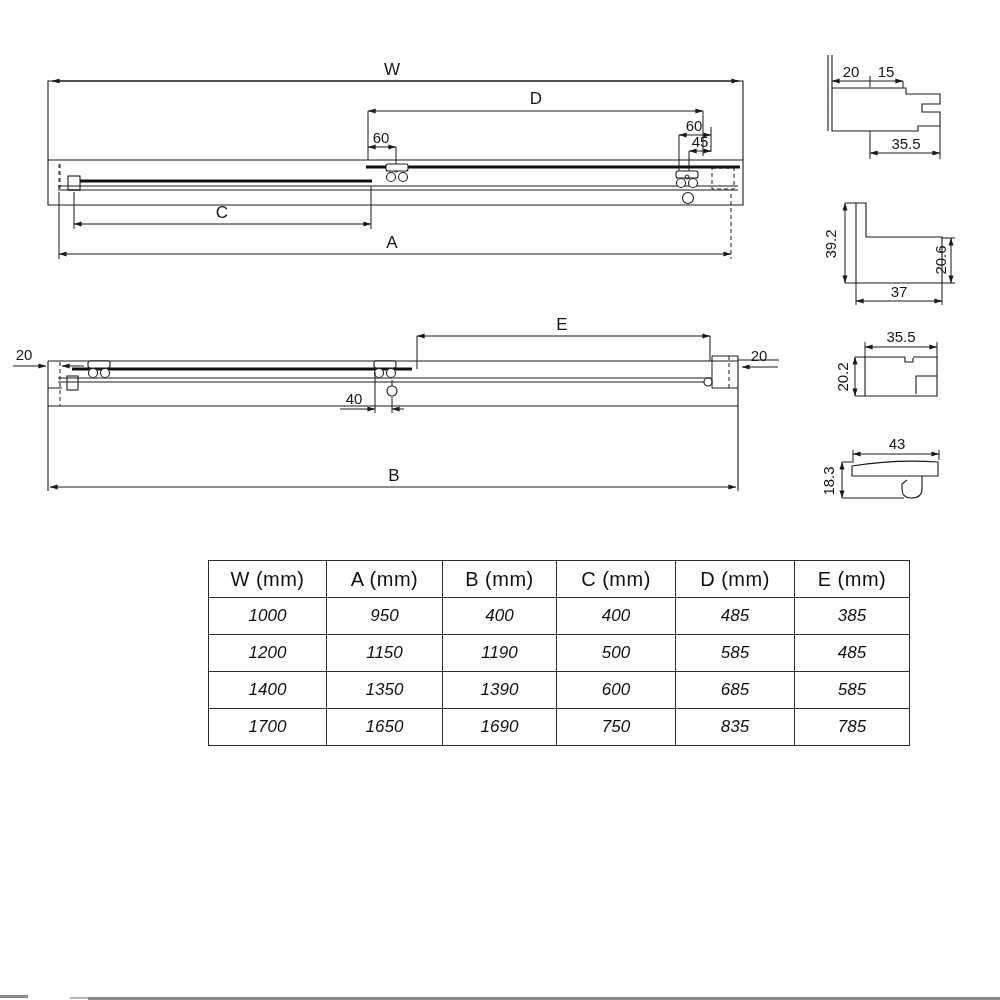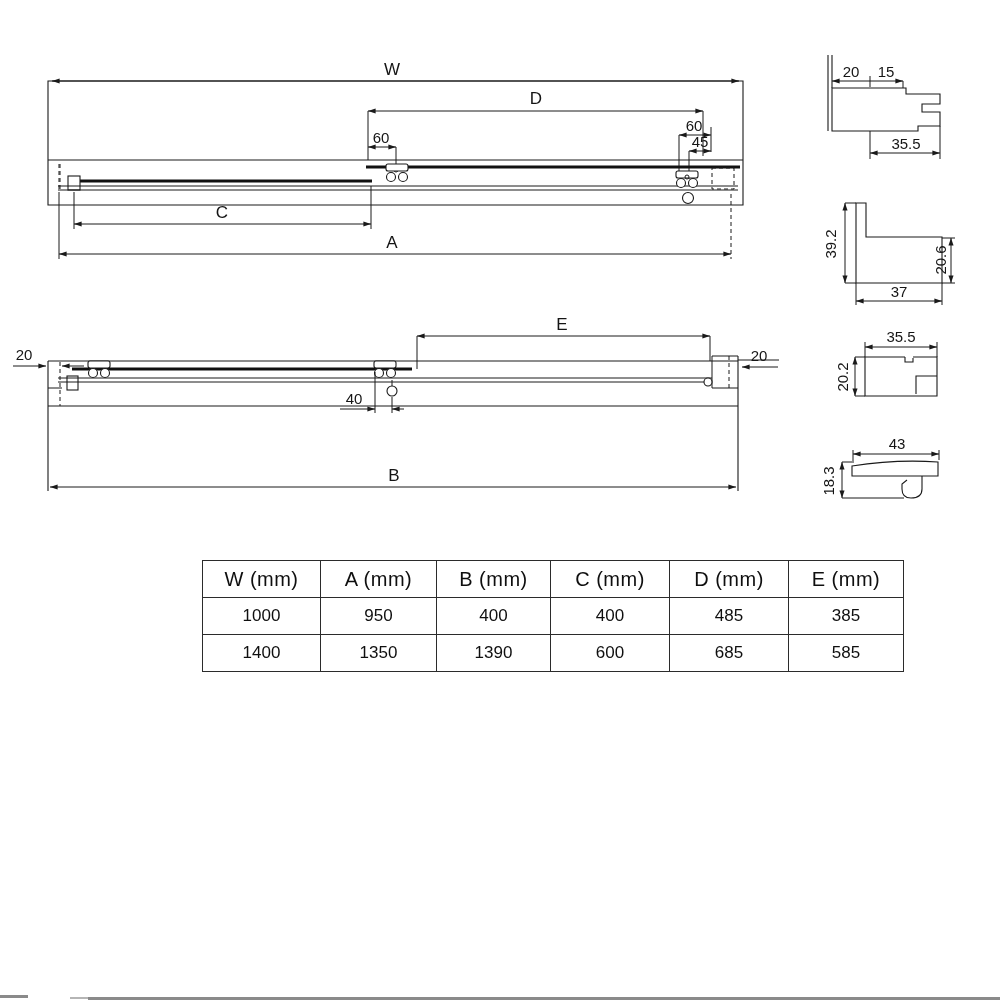--- a/index.html
+++ b/index.html
@@ -6,25 +6,25 @@
   #canvas{position:relative;width:1000px;height:1000px;background:#fff;overflow:hidden;
           font-family:"Liberation Sans",sans-serif;}
   svg text{font-family:"Liberation Sans",sans-serif;fill:#151515;font-size:15px;}
   svg .big{font-size:17px;}
   .ln{stroke:#1a1a1a;stroke-width:1.1;fill:none;}
   .thin{stroke:#1a1a1a;stroke-width:1;fill:none;}
   .thk{stroke:#111;stroke-width:3;fill:none;}
   .dsh{stroke:#1a1a1a;stroke-width:1;stroke-dasharray:4 3;fill:none;}
   .dim{stroke:#1a1a1a;stroke-width:1;fill:none;}
   .wfill{fill:#fff;stroke:#1a1a1a;stroke-width:1.1;}
-  #dim-table{position:absolute;left:202px;top:560px;border-collapse:collapse;table-layout:fixed;}
+  #dim-table{position:absolute;left:208px;top:560px;border-collapse:collapse;table-layout:fixed;}
   #dim-table th,#dim-table td{border:1px solid #2b2b2b;text-align:center;vertical-align:middle;
       padding:0;height:36px;color:#0f0f0f;background:#fff;}
   #dim-table th{font-size:20px;font-weight:normal;letter-spacing:.5px;}
-  #dim-table td{font-size:17px;}
+  #dim-table td{font-size:17px;font-style:italic;}
   .botbar{position:absolute;background:#8a8a8a;}
   .botbar.light{background:#b5b5b5;}
 </style>
 </head>
 <body>
 
 <div id="canvas">
 
 <svg width="1000" height="1000" viewBox="0 0 1000 1000">
   <defs>
@@ -204,27 +204,43 @@
   <tbody>
     <tr>
       <td>1000</td>
       <td>950</td>
       <td>400</td>
       <td>400</td>
       <td>485</td>
       <td>385</td>
     </tr>
     <tr>
+      <td>1200</td>
+      <td>1150</td>
+      <td>1190</td>
+      <td>500</td>
+      <td>585</td>
+      <td>485</td>
+    </tr>
+    <tr>
       <td>1400</td>
       <td>1350</td>
       <td>1390</td>
       <td>600</td>
       <td>685</td>
       <td>585</td>
     </tr>
+    <tr>
+      <td>1700</td>
+      <td>1650</td>
+      <td>1690</td>
+      <td>750</td>
+      <td>835</td>
+      <td>785</td>
+    </tr>
   </tbody>
 </table>
 
 
 <div class="botbar" style="left:0;top:995px;width:28px;height:3px;"></div>
 <div class="botbar light" style="left:70px;top:997px;width:20px;height:2px;"></div>
 <div class="botbar" style="left:88px;top:997px;width:912px;height:3px;"></div>
 
 </div>
 

